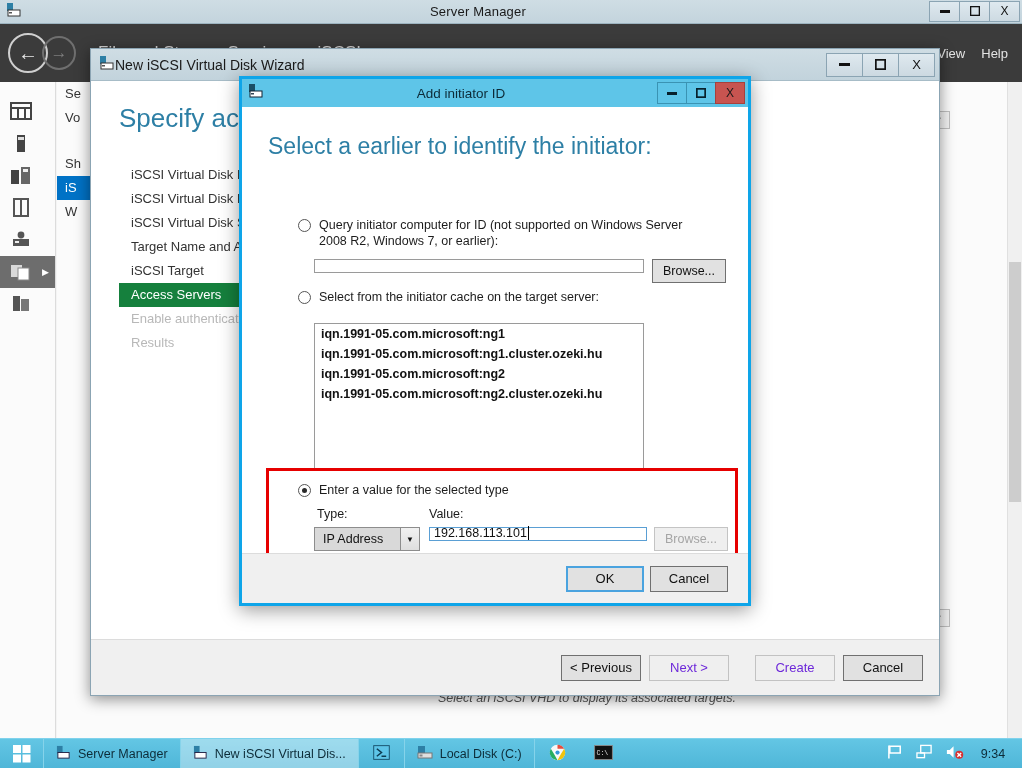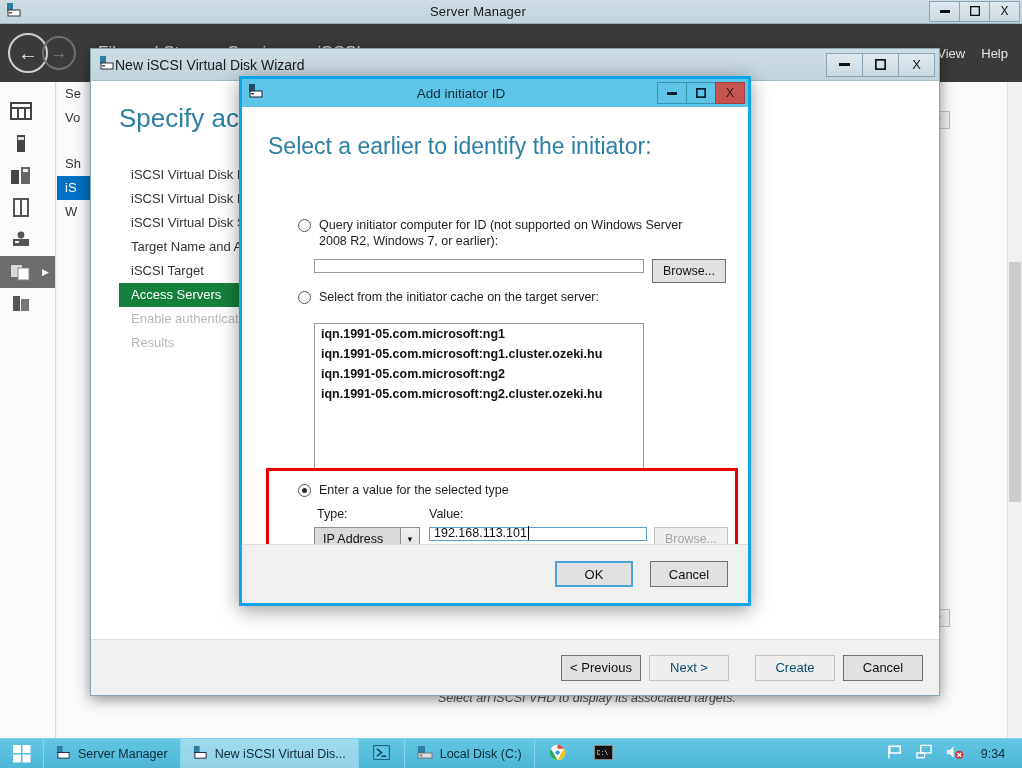--- a/index.html
+++ b/index.html
@@ -141,21 +141,21 @@
     position: absolute; left: 0; right: 0; bottom: 0; height: 56px;
     background: #f0f0f0; border-top: 1px solid #dcdcdc;
     display: flex; align-items: center; justify-content: flex-end;
     gap: 8px; padding-right: 16px;
   }
   .wbtn {
     min-width: 80px; height: 26px; font-size: 13px;
     border: 1px solid #707070; background: #e1e1e1; color: #111;
     display: flex; align-items: center; justify-content: center;
   }
-  .wbtn.disabled { color: #0c4a6e; border-color: #c2c2c2; background: #efefef; }
+  .wbtn.disabled { color: #6d28d9; border-color: #c2c2c2; background: #efefef; }
 
   
   #modal {
     position: absolute; left: 239px; top: 76px; width: 512px; height: 530px;
     background: #fff; border: 3px solid #0ea5e9;
     box-shadow: 0 4px 18px rgba(0,0,0,.4);
   }
   #modal-titlebar {
     height: 28px; background: #5ec5e8; display: flex; align-items: center;
     padding-left: 6px;
@@ -205,23 +205,23 @@
     display: flex; align-items: center; font-size: 12.5px; color: #111;
   }
   .combo .val { padding: 0 8px; flex: 1; }
   .combo .arrow {
     width: 19px; height: 100%; border-left: 1px solid #8d8d8d;
     background: linear-gradient(to bottom,#f1f1f1,#dedede);
     display: flex; align-items: center; justify-content: center; font-size: 8px;
   }
   .caret-input { display:inline-block; width:1px; height:14px; background:#000; margin-left:1px; }
   #modal-footer {
-    position: absolute; left: 0; right: 0; bottom: 0; height: 59px;
+    position: absolute; left: 0; right: 0; bottom: 0; height: 50px;
     background: #f0f0f0; border-top: 1px solid #dcdcdc;
-    display:flex; align-items:center; justify-content:flex-end; gap:17px; padding-right:20px;
+    display:flex; align-items:center; justify-content:flex-end; gap:6px; padding-right:20px;
   }
   .mbtn {
     width: 78px; height: 26px; font-size: 13px; border:1px solid #707070;
     background:#e1e1e1; display:flex; align-items:center; justify-content:center; color:#111;
   }
   .mbtn.focused { border: 2px solid #4aa3df; }
 
   
   #taskbar {
     position: absolute; left:0; right:0; bottom:0; height:30px;

